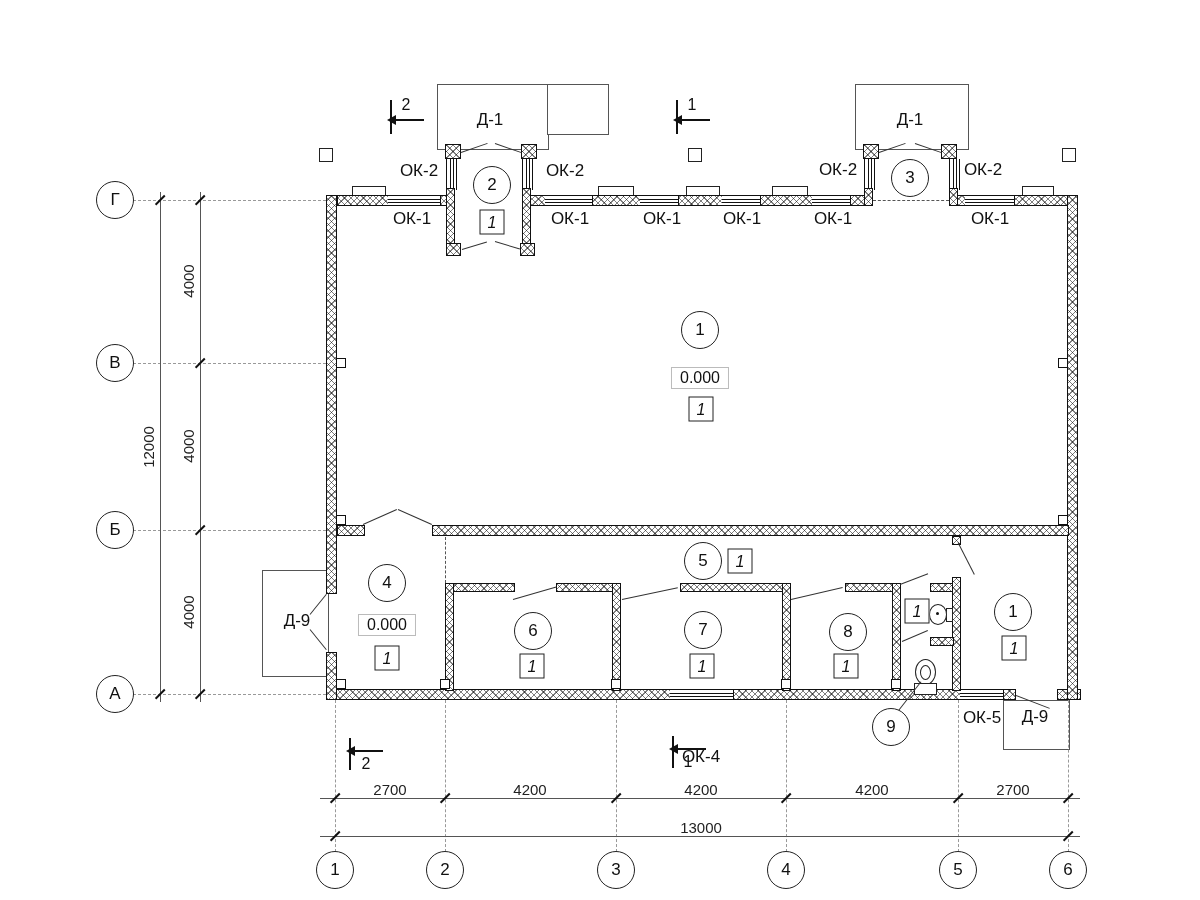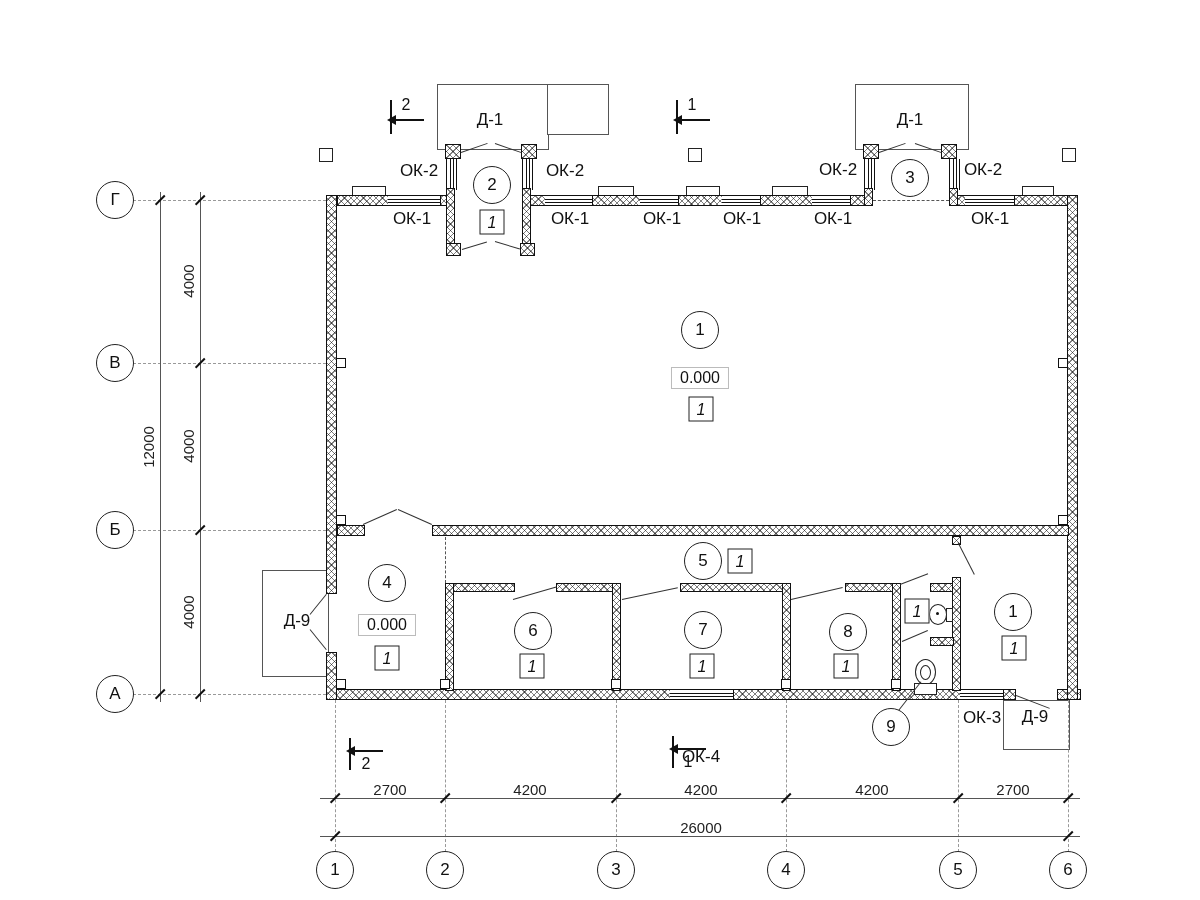--- a/index.html
+++ b/index.html
@@ -183,21 +183,21 @@
   <div class="tick" style="left:786px;top:798px"></div>
   <div class="tick" style="left:958px;top:798px"></div>
   <div class="tick" style="left:1068px;top:798px"></div>
   <div class="tick" style="left:335px;top:836px"></div>
   <div class="tick" style="left:1068px;top:836px"></div>
   <div class="dimtxt" style="left:390px;top:789px">2700</div>
   <div class="dimtxt" style="left:530px;top:789px">4200</div>
   <div class="dimtxt" style="left:701px;top:789px">4200</div>
   <div class="dimtxt" style="left:872px;top:789px">4200</div>
   <div class="dimtxt" style="left:1013px;top:789px">2700</div>
-  <div class="dimtxt" style="left:701px;top:827px">26000</div>
+  <div class="dimtxt" style="left:701px;top:827px">13000</div>
 
   <div class="ln" style="left:200px;top:192px;width:1px;height:510px"></div>
   <div class="ln" style="left:160px;top:192px;width:1px;height:510px"></div>
   <div class="tick" style="left:200px;top:200px"></div>
   <div class="tick" style="left:200px;top:363px"></div>
   <div class="tick" style="left:200px;top:530px"></div>
   <div class="tick" style="left:200px;top:694px"></div>
   <div class="tick" style="left:160px;top:200px"></div>
   <div class="tick" style="left:160px;top:694px"></div>
   <div class="vtxt" style="left:188px;top:281px">4000</div>
@@ -244,21 +244,21 @@
   <div class="lbl" style="left:570px;top:219px">ОК-1</div>
   <div class="lbl" style="left:662px;top:219px">ОК-1</div>
   <div class="lbl" style="left:742px;top:219px">ОК-1</div>
   <div class="lbl" style="left:833px;top:219px">ОК-1</div>
   <div class="lbl" style="left:990px;top:219px">ОК-1</div>
   <div class="lbl" style="left:419px;top:171px">ОК-2</div>
   <div class="lbl" style="left:565px;top:171px">ОК-2</div>
   <div class="lbl" style="left:838px;top:170px">ОК-2</div>
   <div class="lbl" style="left:983px;top:170px">ОК-2</div>
   <div class="lbl" style="left:701px;top:757px">ОК-4</div>
-  <div class="lbl" style="left:982px;top:718px">ОК-3</div>
+  <div class="lbl" style="left:982px;top:718px">ОК-5</div>
   <div class="lbl" style="left:490px;top:120px">Д-1</div>
   <div class="lbl" style="left:910px;top:120px">Д-1</div>
   <div class="lbl" style="left:297px;top:621px">Д-9</div>
   <div class="lbl" style="left:1035px;top:717px">Д-9</div>
 
   <div class="lnk" style="left:390px;top:100px;width:1.5px;height:34px"></div>
   <div class="lnk" style="left:390px;top:119px;width:34px;height:1.5px"></div>
   <div class="ah-l" style="left:387px;top:115px"></div>
   <div class="slbl" style="left:406px;top:105px">2</div>
 

